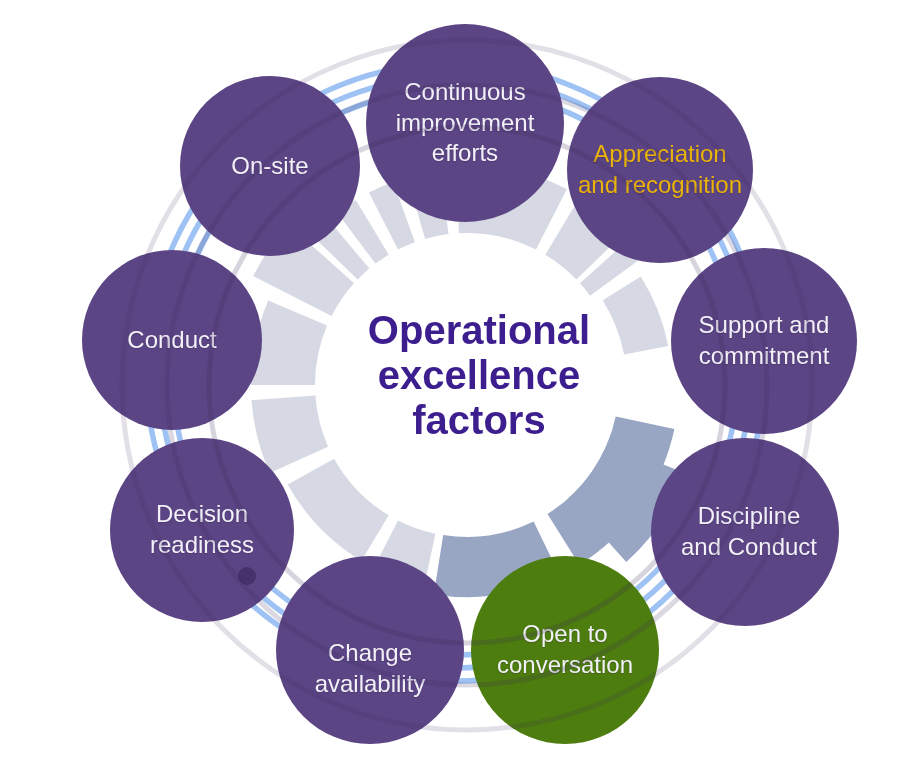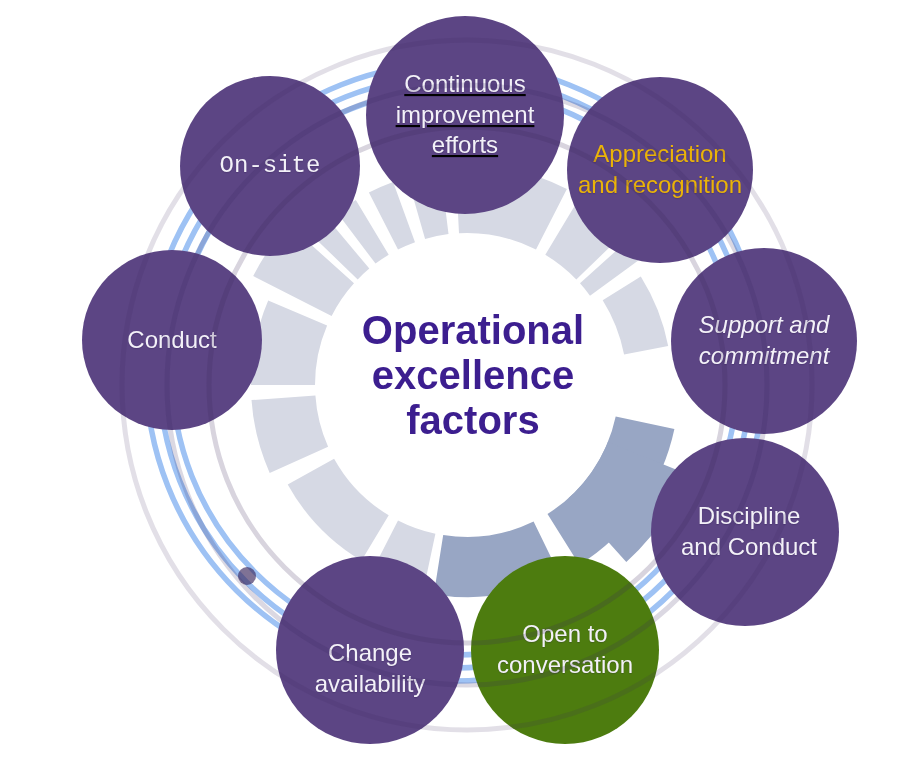--- a/index.html
+++ b/index.html
@@ -12,31 +12,31 @@
   #fg{z-index:3;pointer-events:none;}
   .circle{
     position:absolute;border-radius:50%;z-index:1;
     display:flex;align-items:center;justify-content:center;text-align:center;
   }
   .clabel{
     color:#f3f1f8;font-size:24px;line-height:1.28;white-space:pre-line;
     text-shadow:0 1px 1px rgba(40,25,70,.25);
   }
   
-  .c0{left:366px;top:16px; width:198px;height:198px;text-decoration:underline;}
+  .c0{left:366px;top:24px; width:198px;height:198px;}
   .c1{left:567px;top:77px; width:186px;height:186px;}
   .c2{left:671px;top:248px;width:186px;height:186px;}
   .c3{left:651px;top:438px;width:188px;height:188px;}
   .c4{left:471px;top:556px;width:188px;height:188px;}
   .c5{left:276px;top:556px;width:188px;height:188px;}
   .c6{left:110px;top:438px;width:184px;height:184px;}
   .c7{left:82px; top:250px;width:180px;height:180px;}
   .c8{left:180px;top:76px; width:180px;height:180px;}
   .title{
-    position:absolute;left:293px;top:308px;width:360px;z-index:2;
+    position:absolute;left:299px;top:308px;width:360px;z-index:2;
     text-align:center;font-weight:700;font-size:40px;line-height:1.13;
     white-space:pre-line;letter-spacing:0px;
   }
 </style>
 </head>
 <body>
 
 <div class="stage">
 
   <svg id="bg" width="910" height="758" viewBox="0 0 910 758">
@@ -63,40 +63,44 @@
 
   <div class="circle c0" style="background: rgb(92, 69, 132);">
     <span class="clabel" style="color: rgb(243, 241, 248);">Continuous
 improvement
 efforts</span>
   </div>
   <div class="circle c1" style="background: rgb(92, 69, 132);">
     <span class="clabel" style="color: #eab308;">Appreciation
 and recognition</span>
   </div>
-  <div class="circle c2" style="background: rgb(92, 69, 132); font-style: italic;">
+  <div class="circle c2" style="background: rgb(92, 69, 132);">
     <span class="clabel" style="color: rgb(243, 241, 248);">Support and
 commitment</span>
   </div>
   <div class="circle c3" style="background: rgb(92, 69, 132);">
     <span class="clabel" style="color: rgb(243, 241, 248); margin-left: 8px;">Discipline
 and Conduct</span>
   </div>
   <div class="circle c4" style="background: #4d7c0f;">
     <span class="clabel" style="color: rgb(243, 241, 248);">Open to
 conversation</span>
   </div>
   <div class="circle c5" style="background: rgb(92, 69, 132);">
     <span class="clabel" style="color: rgb(243, 241, 248); margin-top: 38px;">Change
 availability</span>
   </div>
+  <div class="circle c6" style="background: rgb(92, 69, 132);">
+    <span class="clabel" style="color: rgb(243, 241, 248);">Decision
+readiness</span>
+  </div>
   <div class="circle c7" style="background: rgb(92, 69, 132);">
     <span class="clabel" style="color: rgb(243, 241, 248);">Conduct</span>
   </div>
-  <div class="circle c8" style="background: rgb(92, 69, 132); font-family: Liberation Mono, monospace;">
+  <div class="circle c8" style="background: rgb(92, 69, 132);">
     <span class="clabel" style="color: rgb(243, 241, 248);">On-site</span>
   </div>
 
   <div class="title" style="color: rgb(60, 30, 143);">Operational
 excellence
 factors</div>
 
   <svg id="fg" width="910" height="758" viewBox="0 0 910 758">
       <circle cx="467" cy="385" r="258" fill="none" stroke="#3a265c" stroke-width="5" opacity="0.2"></circle>
       <circle cx="467" cy="385" r="300" fill="none" stroke="#3a265c" stroke-width="5" opacity="0.18"></circle>

